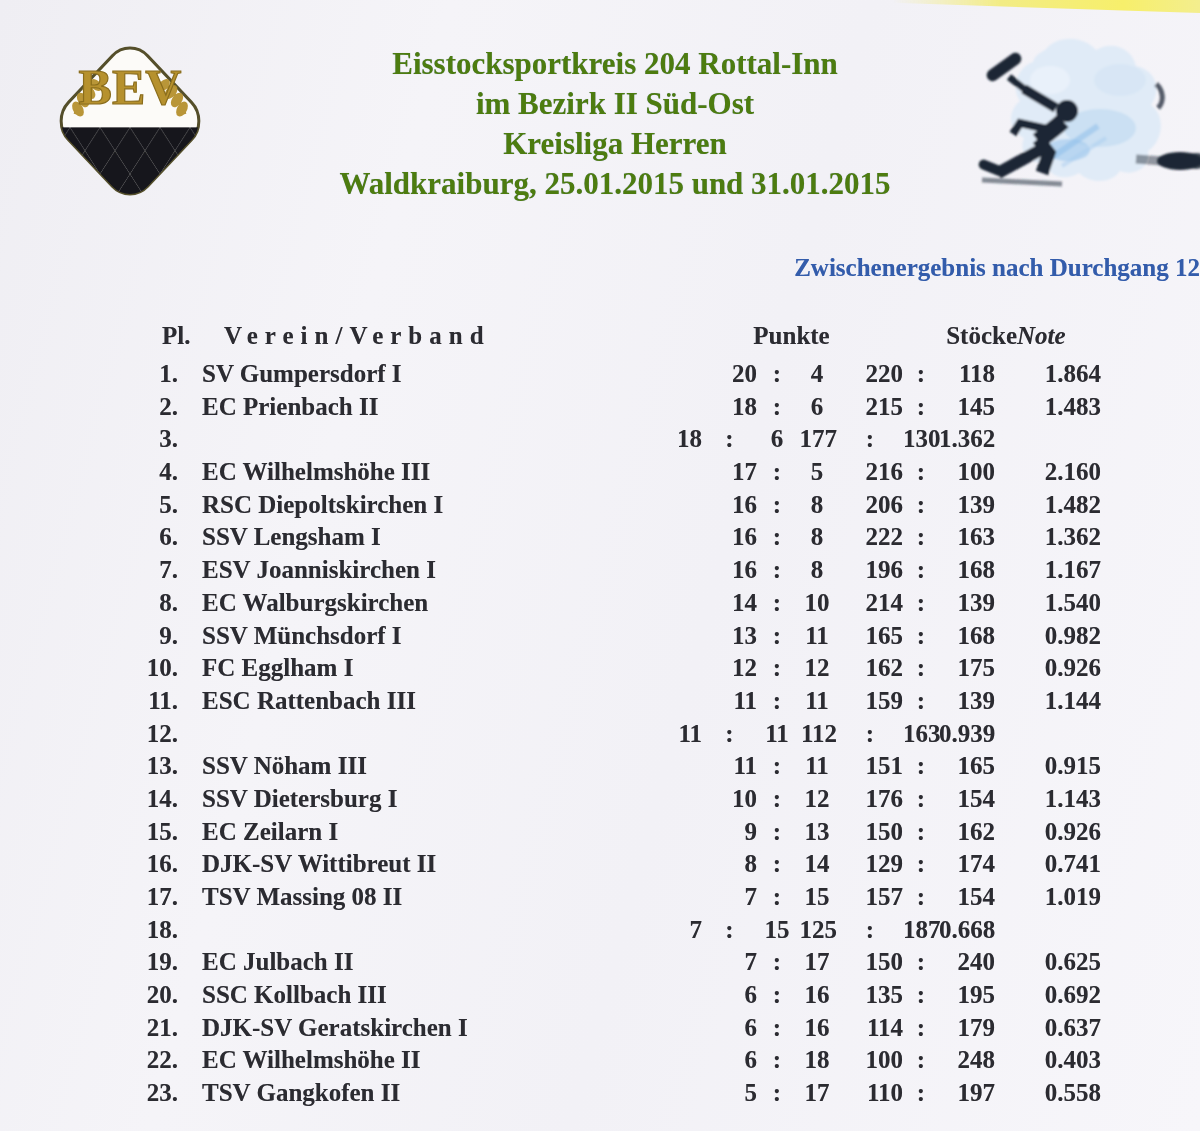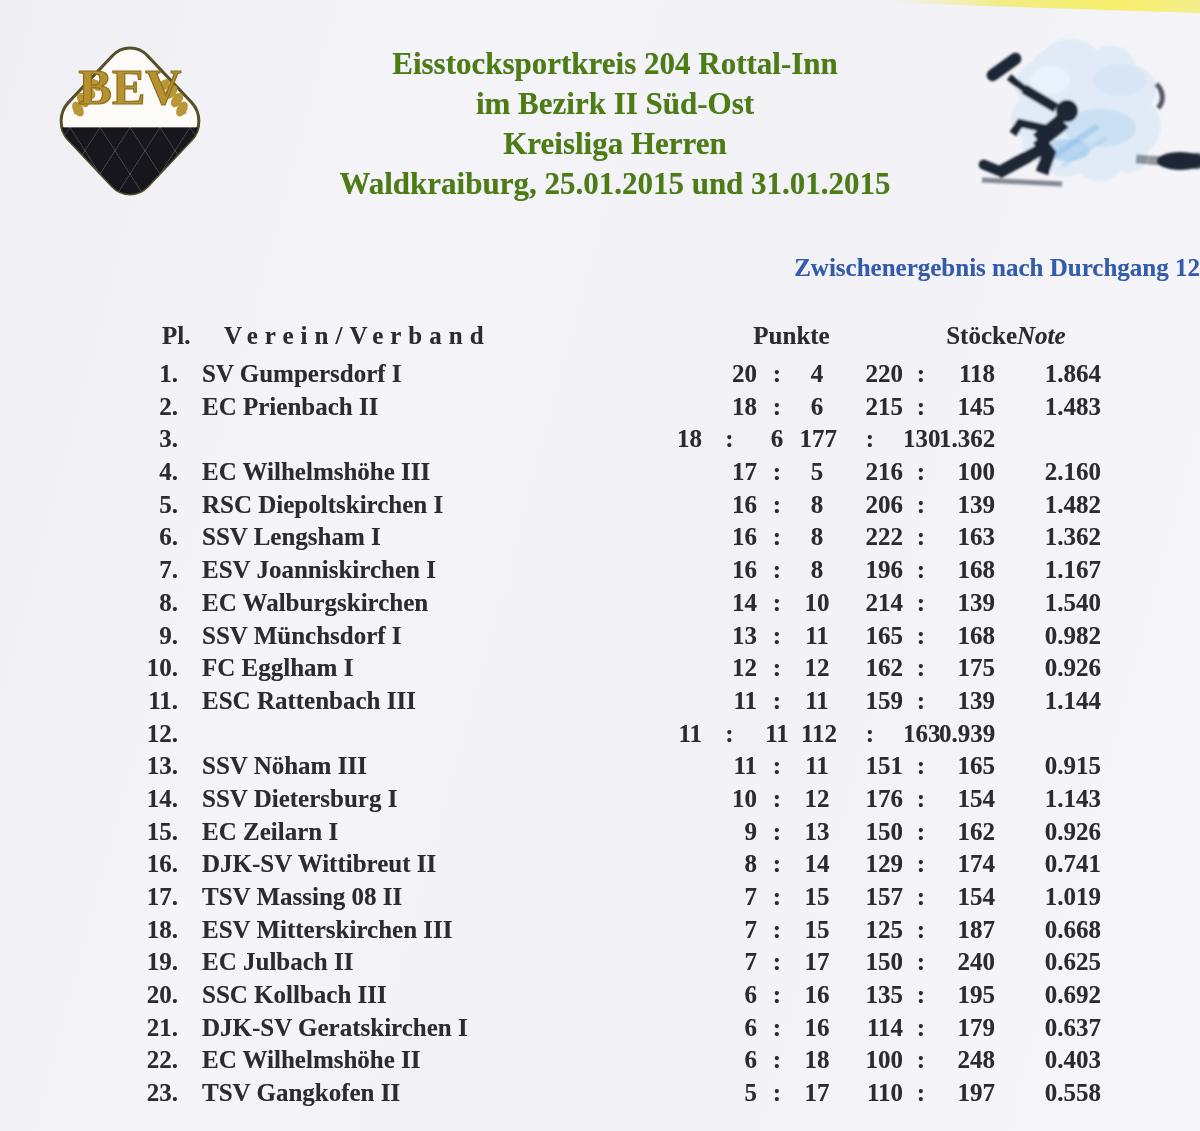--- a/index.html
+++ b/index.html
@@ -381,21 +381,20 @@
     <span class="c sep">:</span>
     <span class="c num-c">15</span>
     <span class="c num-r">157</span>
     <span class="c sep">:</span>
     <span class="c num-r">154</span>
     <span class="c note">1.019</span>
   </div>
 
   <div class="grid-row">
     <span class="c pl">18.</span>
-    <span class="c team">ESV Mitterskirchen III</span>
     <span class="c num-r">7</span>
     <span class="c sep">:</span>
     <span class="c num-c">15</span>
     <span class="c num-r">125</span>
     <span class="c sep">:</span>
     <span class="c num-r">187</span>
     <span class="c note">0.668</span>
   </div>
 
   <div class="grid-row">

